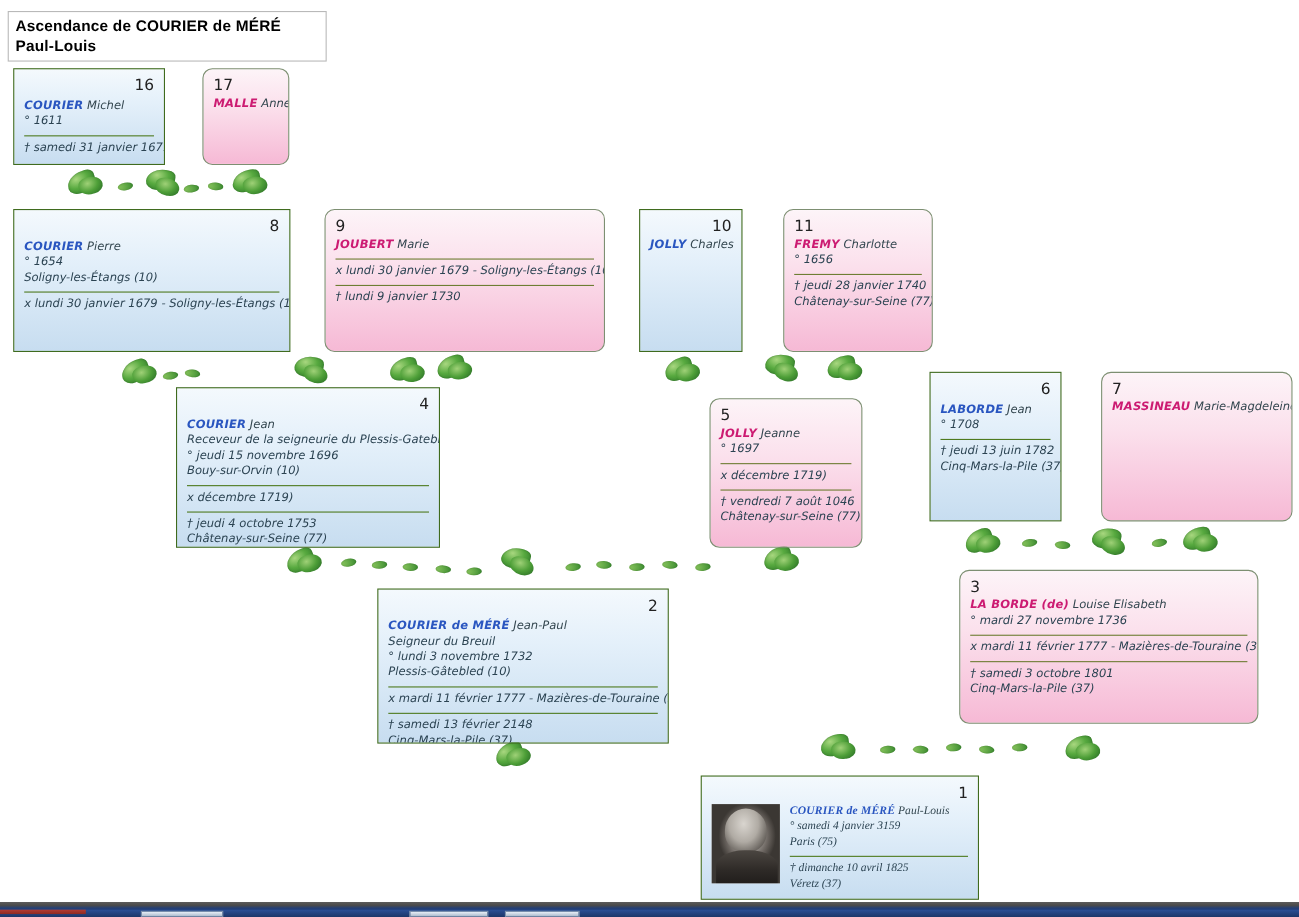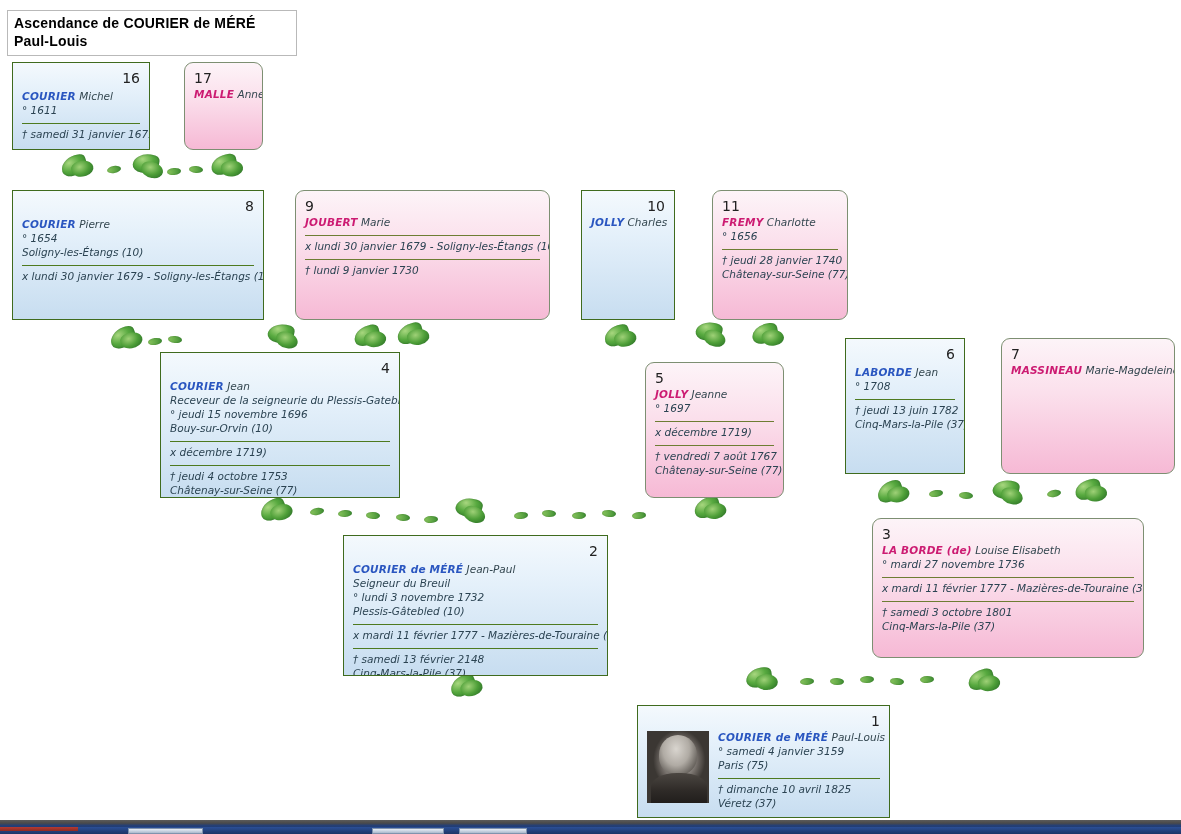--- a/index.html
+++ b/index.html
@@ -109,21 +109,21 @@
   }
   .portrait::after {
     
     content: "";
     position: absolute;
     left: 4px; bottom: 0;
     width: 56px; height: 30px;
     border-radius: 46% 46% 0 0;
     background: linear-gradient(to bottom, #4b4641 0%, #2e2a27 60%, #211e1c 100%);
   }
-  .portrait-body { flex: 1 1 auto; min-width: 0; }
+  .portrait-body { flex: 1 1 auto; min-width: 0; font-family: Liberation Serif, serif; }
 
   
   .vine { position: absolute; pointer-events: none; }
   .leaf {
     position: absolute;
     width: 22px; height: 13px;
     border-radius: 60% 40% 55% 45%;
     background: radial-gradient(ellipse at 30% 35%, #b5dd8c 0%, #7cc04f 40%, #3f8f33 85%);
     box-shadow: inset 0 0 2px rgba(25,70,20,.5);
   }
@@ -329,21 +329,21 @@
 <div class="person female" style="left:645px;top:362px;width:139px;height:136px;">
   <div class="sosa left">5</div>
   <div class="block" style="padding-top:0;">
     <div class="ln right"><span class="surname">JOLLY</span> <span class="given">Jeanne</span></div>
     <div class="ln right detail">° 1697</div>
   </div>
   <div class="block sep-top">
     <div class="ln right detail">x décembre 1719)</div>
   </div>
   <div class="block sep-top">
-    <div class="ln right detail">† vendredi 7 août 1767</div>
+    <div class="ln right detail">† vendredi 7 août 1046</div>
     <div class="ln right detail">Châtenay-sur-Seine (77)</div>
   </div>
 </div>
 
 <div class="person male" style="left:845px;top:338px;width:120px;height:136px;">
   <div class="sosa right">6</div>
   <div class="block">
     <div class="ln"><span class="surname">LABORDE</span> <span class="given">Jean</span></div>
     <div class="ln detail">° 1708</div>
   </div>

